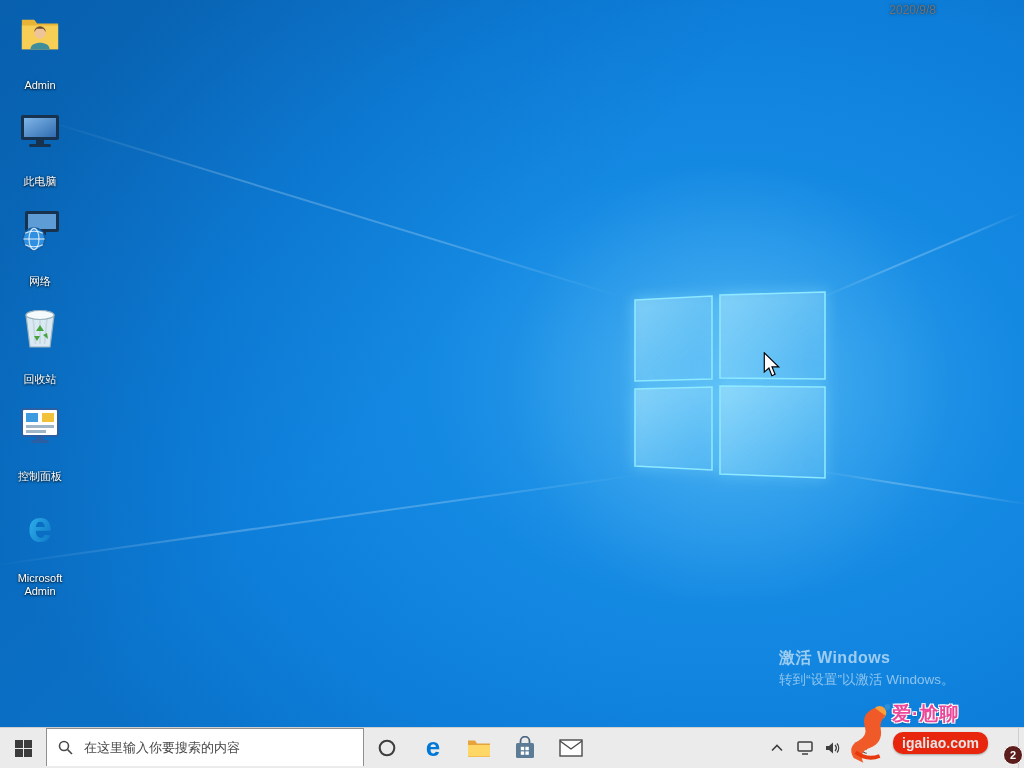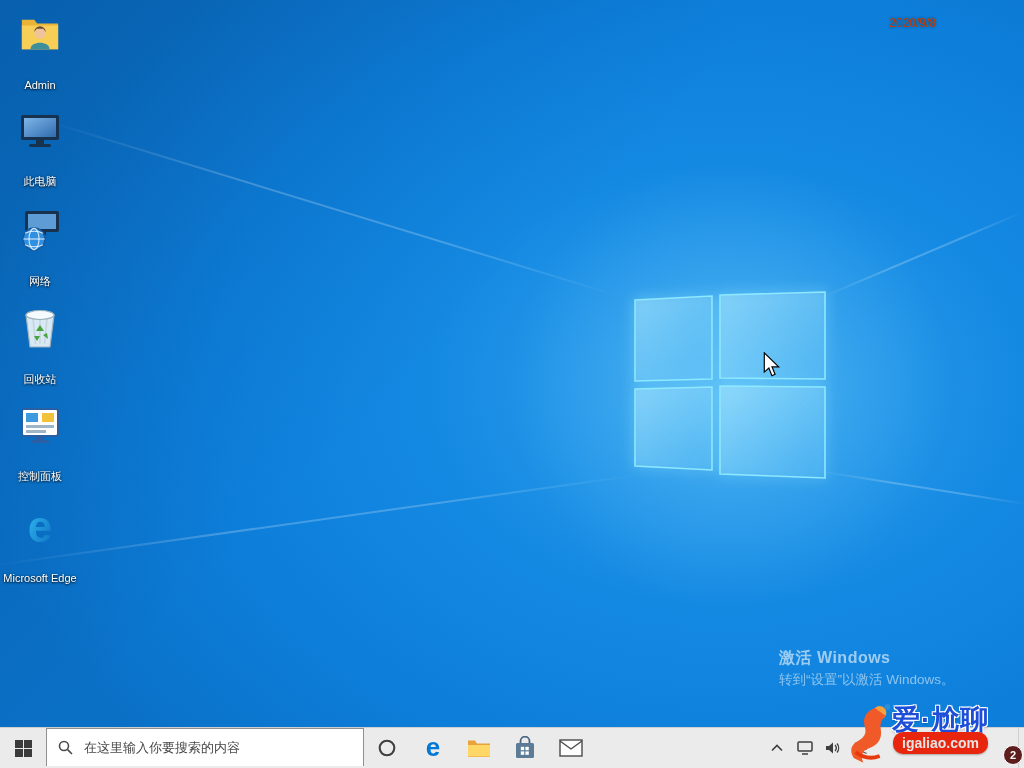--- a/index.html
+++ b/index.html
@@ -72,29 +72,29 @@
     font-family:"Liberation Sans",sans-serif;width:250px;
   }
   .searchbox input::placeholder{color:#3c3c3c;opacity:.95;}
   .tray{
     margin-left:auto;display:flex;align-items:center;flex:0 0 auto;
     padding-right:150px;gap:2px;
   }
   .tray-item{width:26px;height:40px;display:flex;align-items:center;justify-content:center;}
   .ime{font-size:13px;color:#1f1f1f;width:26px;text-align:center;}
   .clock{
-    position:absolute;right:88px;top:16px;font-size:12px;color:#c2410c;
+    position:absolute;right:88px;top:3px;font-size:12px;color:#737373;
     text-shadow:0 0 3px rgba(0,0,0,.55);z-index:60;
   }
   .show-desktop{position:absolute;right:0;top:0;height:40px;width:5px;border-left:1px solid #cfcfcf;}
   
   .sitemark{position:absolute;right:0;bottom:0;width:178px;height:72px;z-index:55;pointer-events:none;}
   .sitemark .mascot{position:absolute;left:0;bottom:0;}
   .sitemark .brand{
-    position:absolute;left:46px;top:5px;font-size:28px;font-weight:900;color:#1d4ed8;
+    position:absolute;left:46px;top:5px;font-size:19px;font-weight:900;color:#ec4899;
     letter-spacing:1px;white-space:nowrap;
     text-shadow:-1px -1px 0 #fff,1px -1px 0 #fff,-1px 1px 0 #fff,1px 1px 0 #fff,0 2px 3px rgba(0,0,0,.25);
   }
   .sitemark .site{
     position:absolute;left:47px;top:36px;background:#e8260d;color:#e5e5e5;font-weight:bold;
     font-size:14px;line-height:20px;padding:1px 9px;border-radius:10px;white-space:nowrap;
     box-shadow:0 1px 2px rgba(0,0,0,.3);
   }
   .sitemark .badge{
     position:absolute;right:1px;bottom:3px;width:18px;height:18px;border-radius:50%;
@@ -207,21 +207,21 @@
       <svg width="44" height="44" viewBox="0 0 44 44">
         <defs>
           <linearGradient id="eg1" x1="0" y1="0" x2="1" y2="1">
             <stop offset="0" stop-color="#35bdf2"></stop>
               <stop offset="1" stop-color="#0a6fc2"></stop>
           </linearGradient>
         </defs>
         <text x="22" y="37" text-anchor="middle" font-family="Liberation Sans, sans-serif" font-size="44" font-weight="bold" fill="url(#eg1)">e</text>
       </svg>
     </span>
-    <span class="lbl">Microsoft Edge</span>
+    <span class="lbl">Microsoft Admin</span>
   </div>
 
   <div class="activation">
     <div class="l1">激活 Windows</div>
     <div class="l2">转到“设置”以激活 Windows。</div>
   </div>
 </div>
 
 <div class="taskbar">
   <div class="tb-btn">

